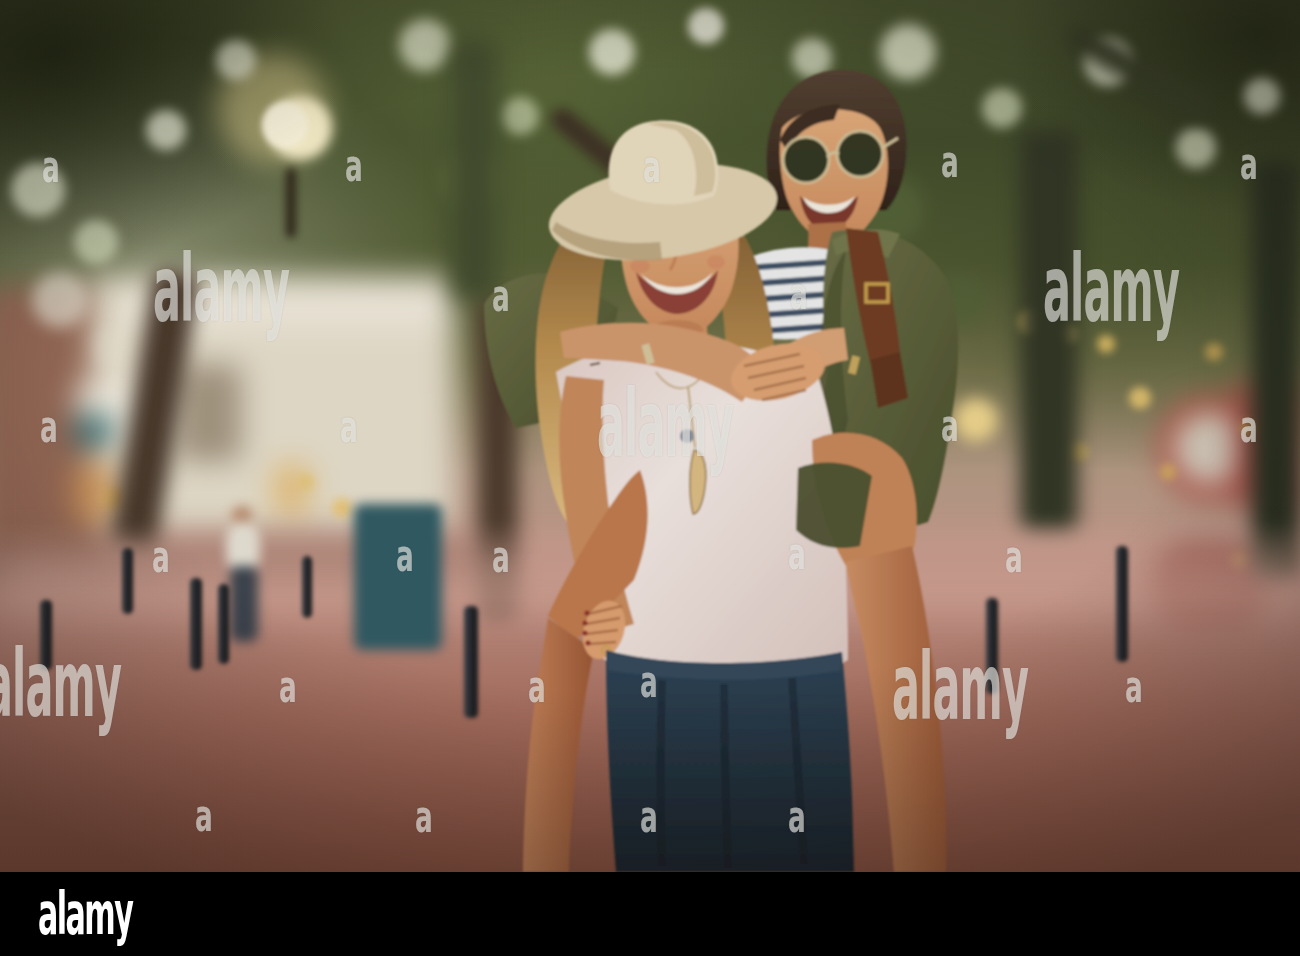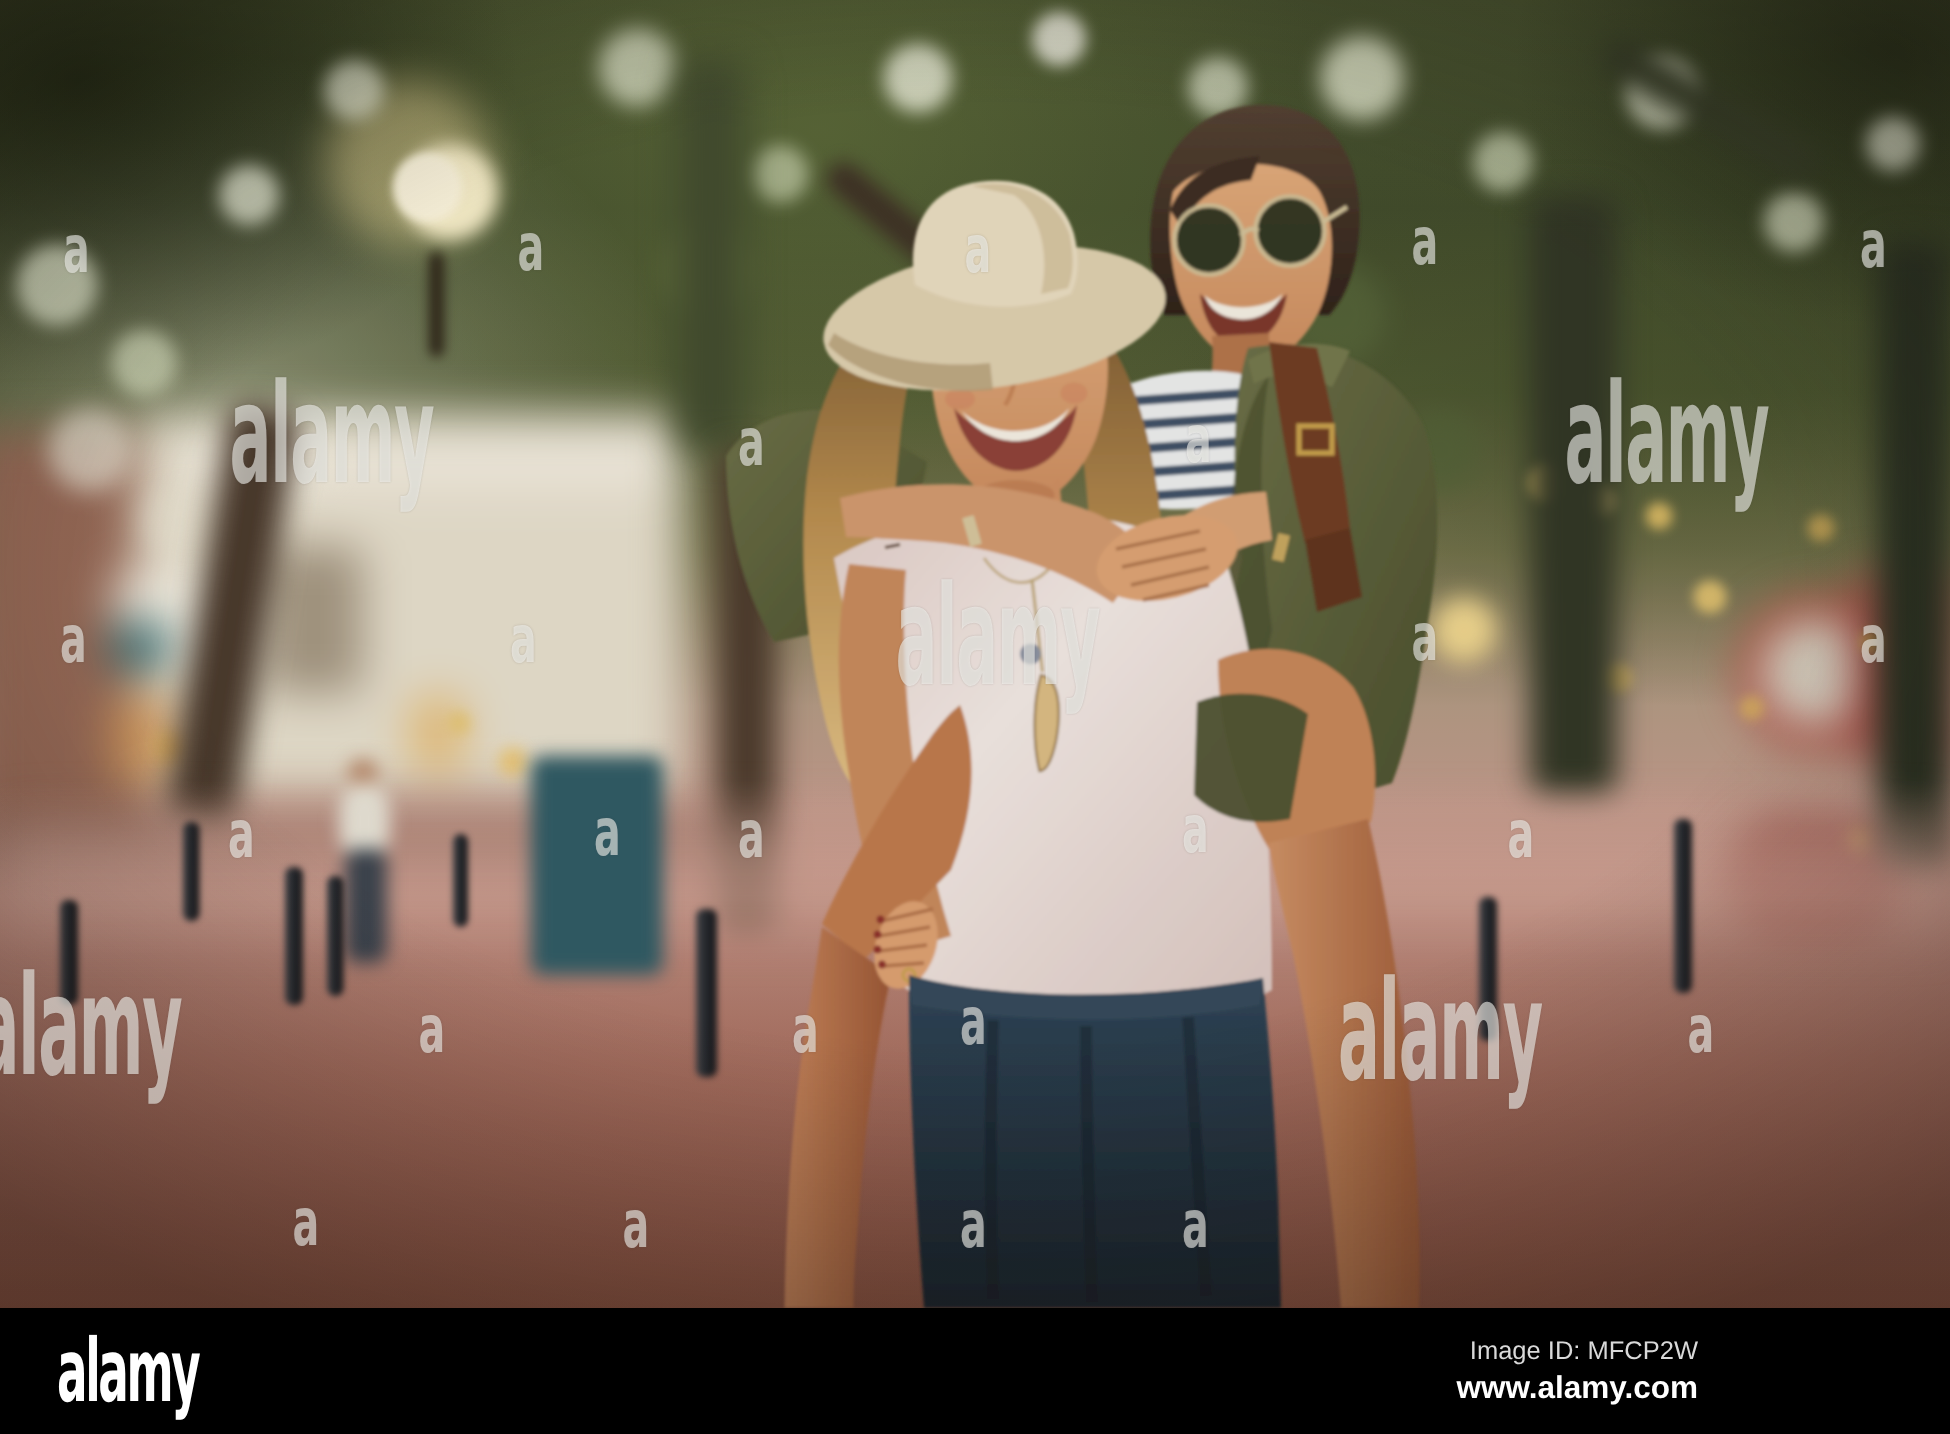--- a/index.html
+++ b/index.html
@@ -319,18 +319,14 @@
         <span class="wm small" style="left: 1125px; top: 665px;">a</span>
         <span class="wm small" style="left: 195px; top: 794px;">a</span>
         <span class="wm small" style="left: 415px; top: 795px;">a</span>
         <span class="wm small" style="left: 640px; top: 795px;">a</span>
         <span class="wm small" style="left: 788px; top: 795px;">a</span>
       </div>
   </div>
 
   <div class="bottom-bar">
     <div class="bar-logo">alamy</div>
-    <div class="bar-right">
-      <div class="bar-id">Image ID: MFCP2W</div>
-      <div class="bar-url">www.alamy.com</div>
-    </div>
   </div>
 </div>
 
 </body></html>

